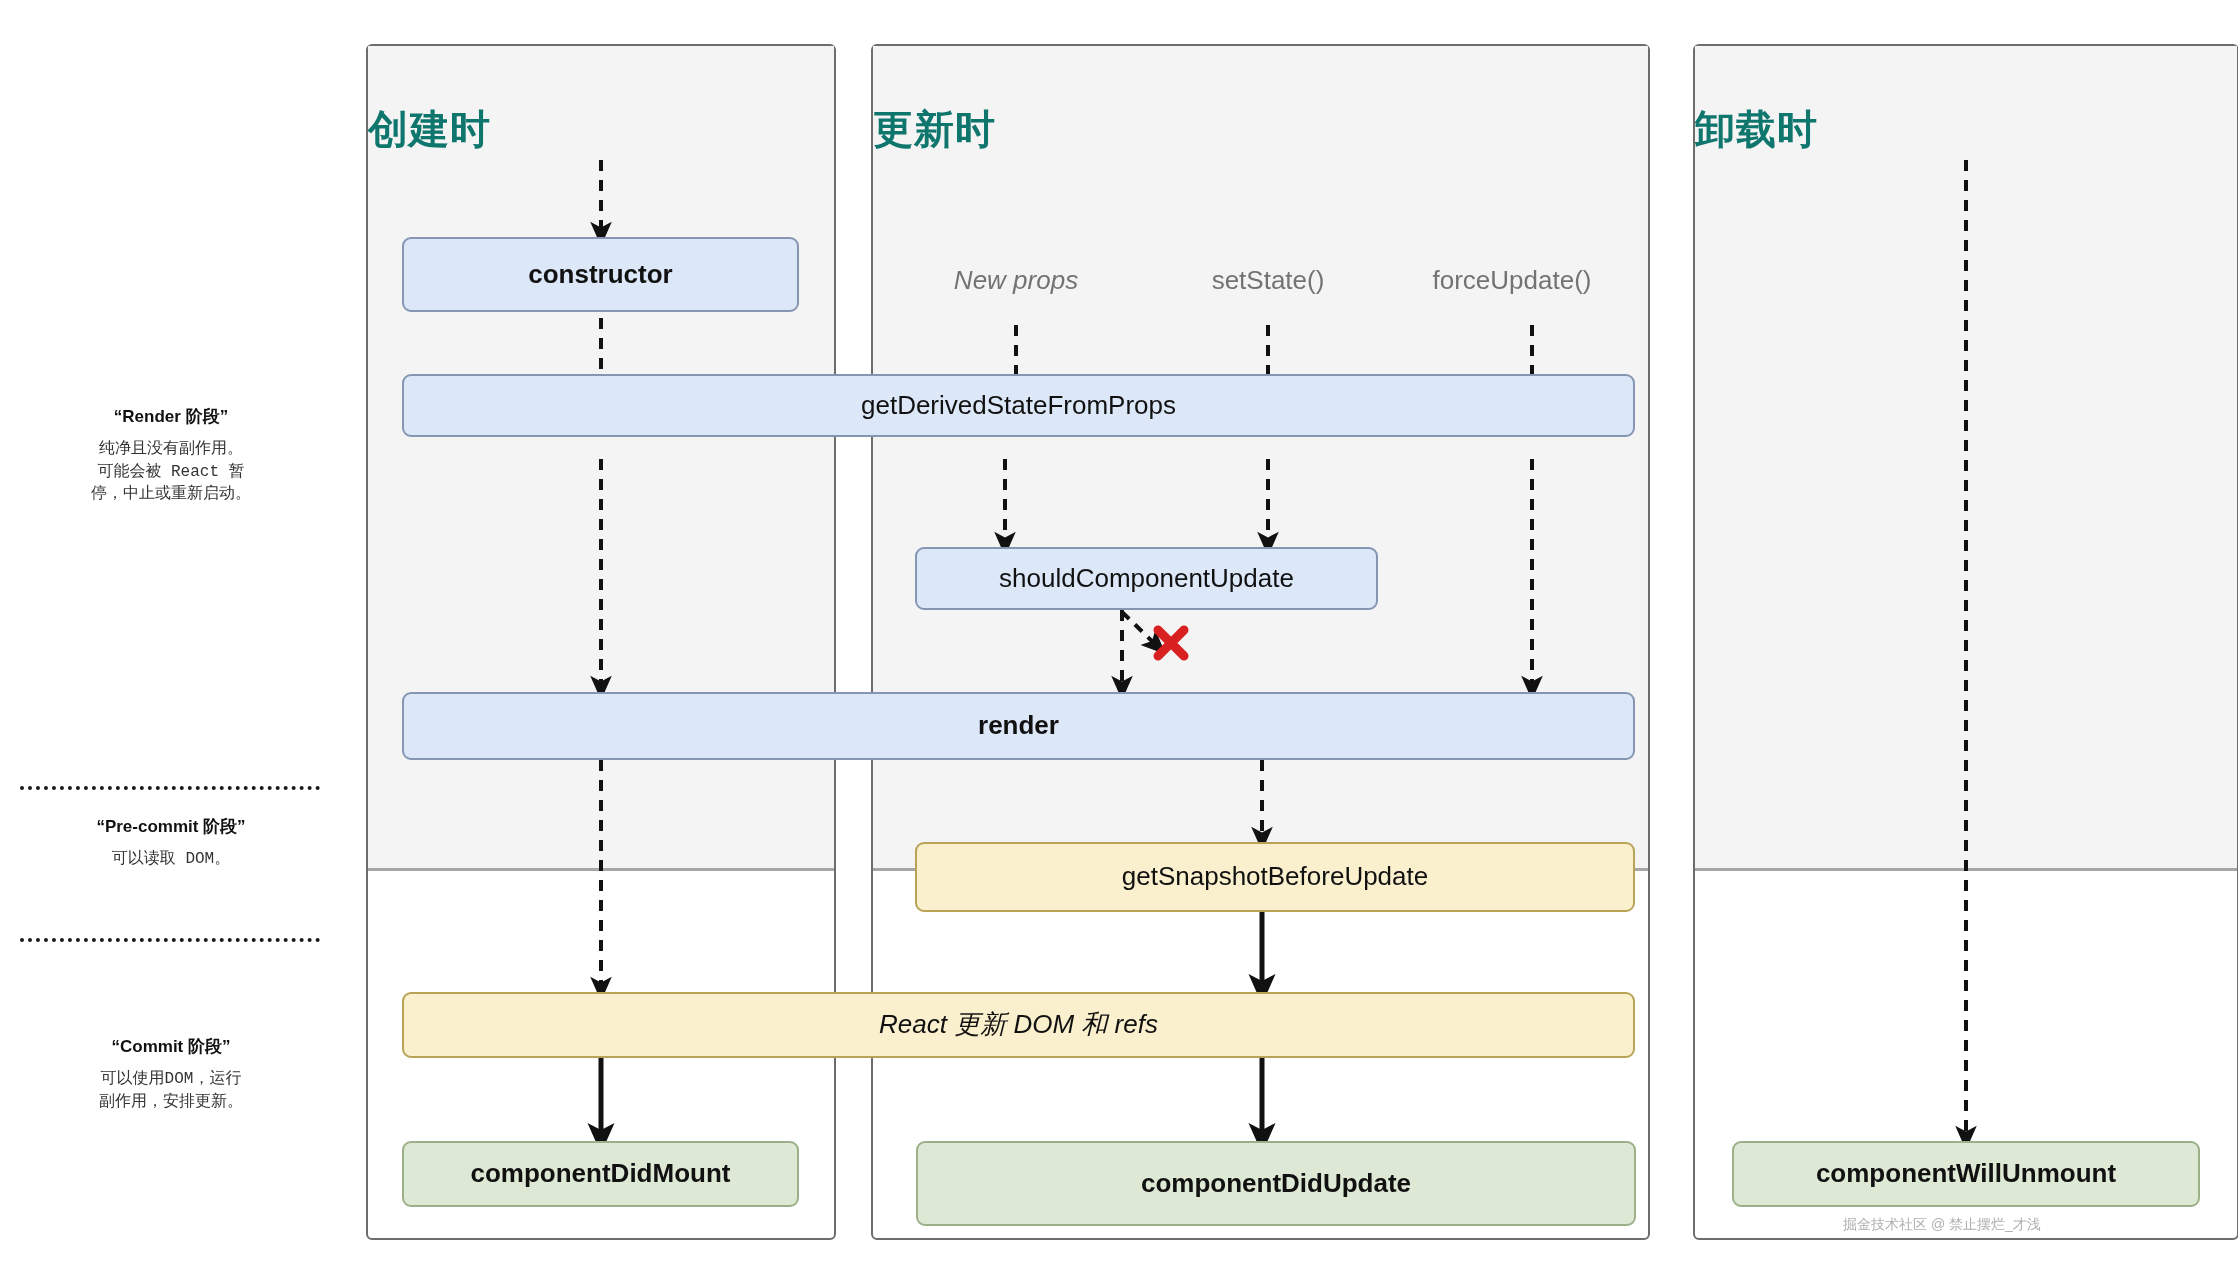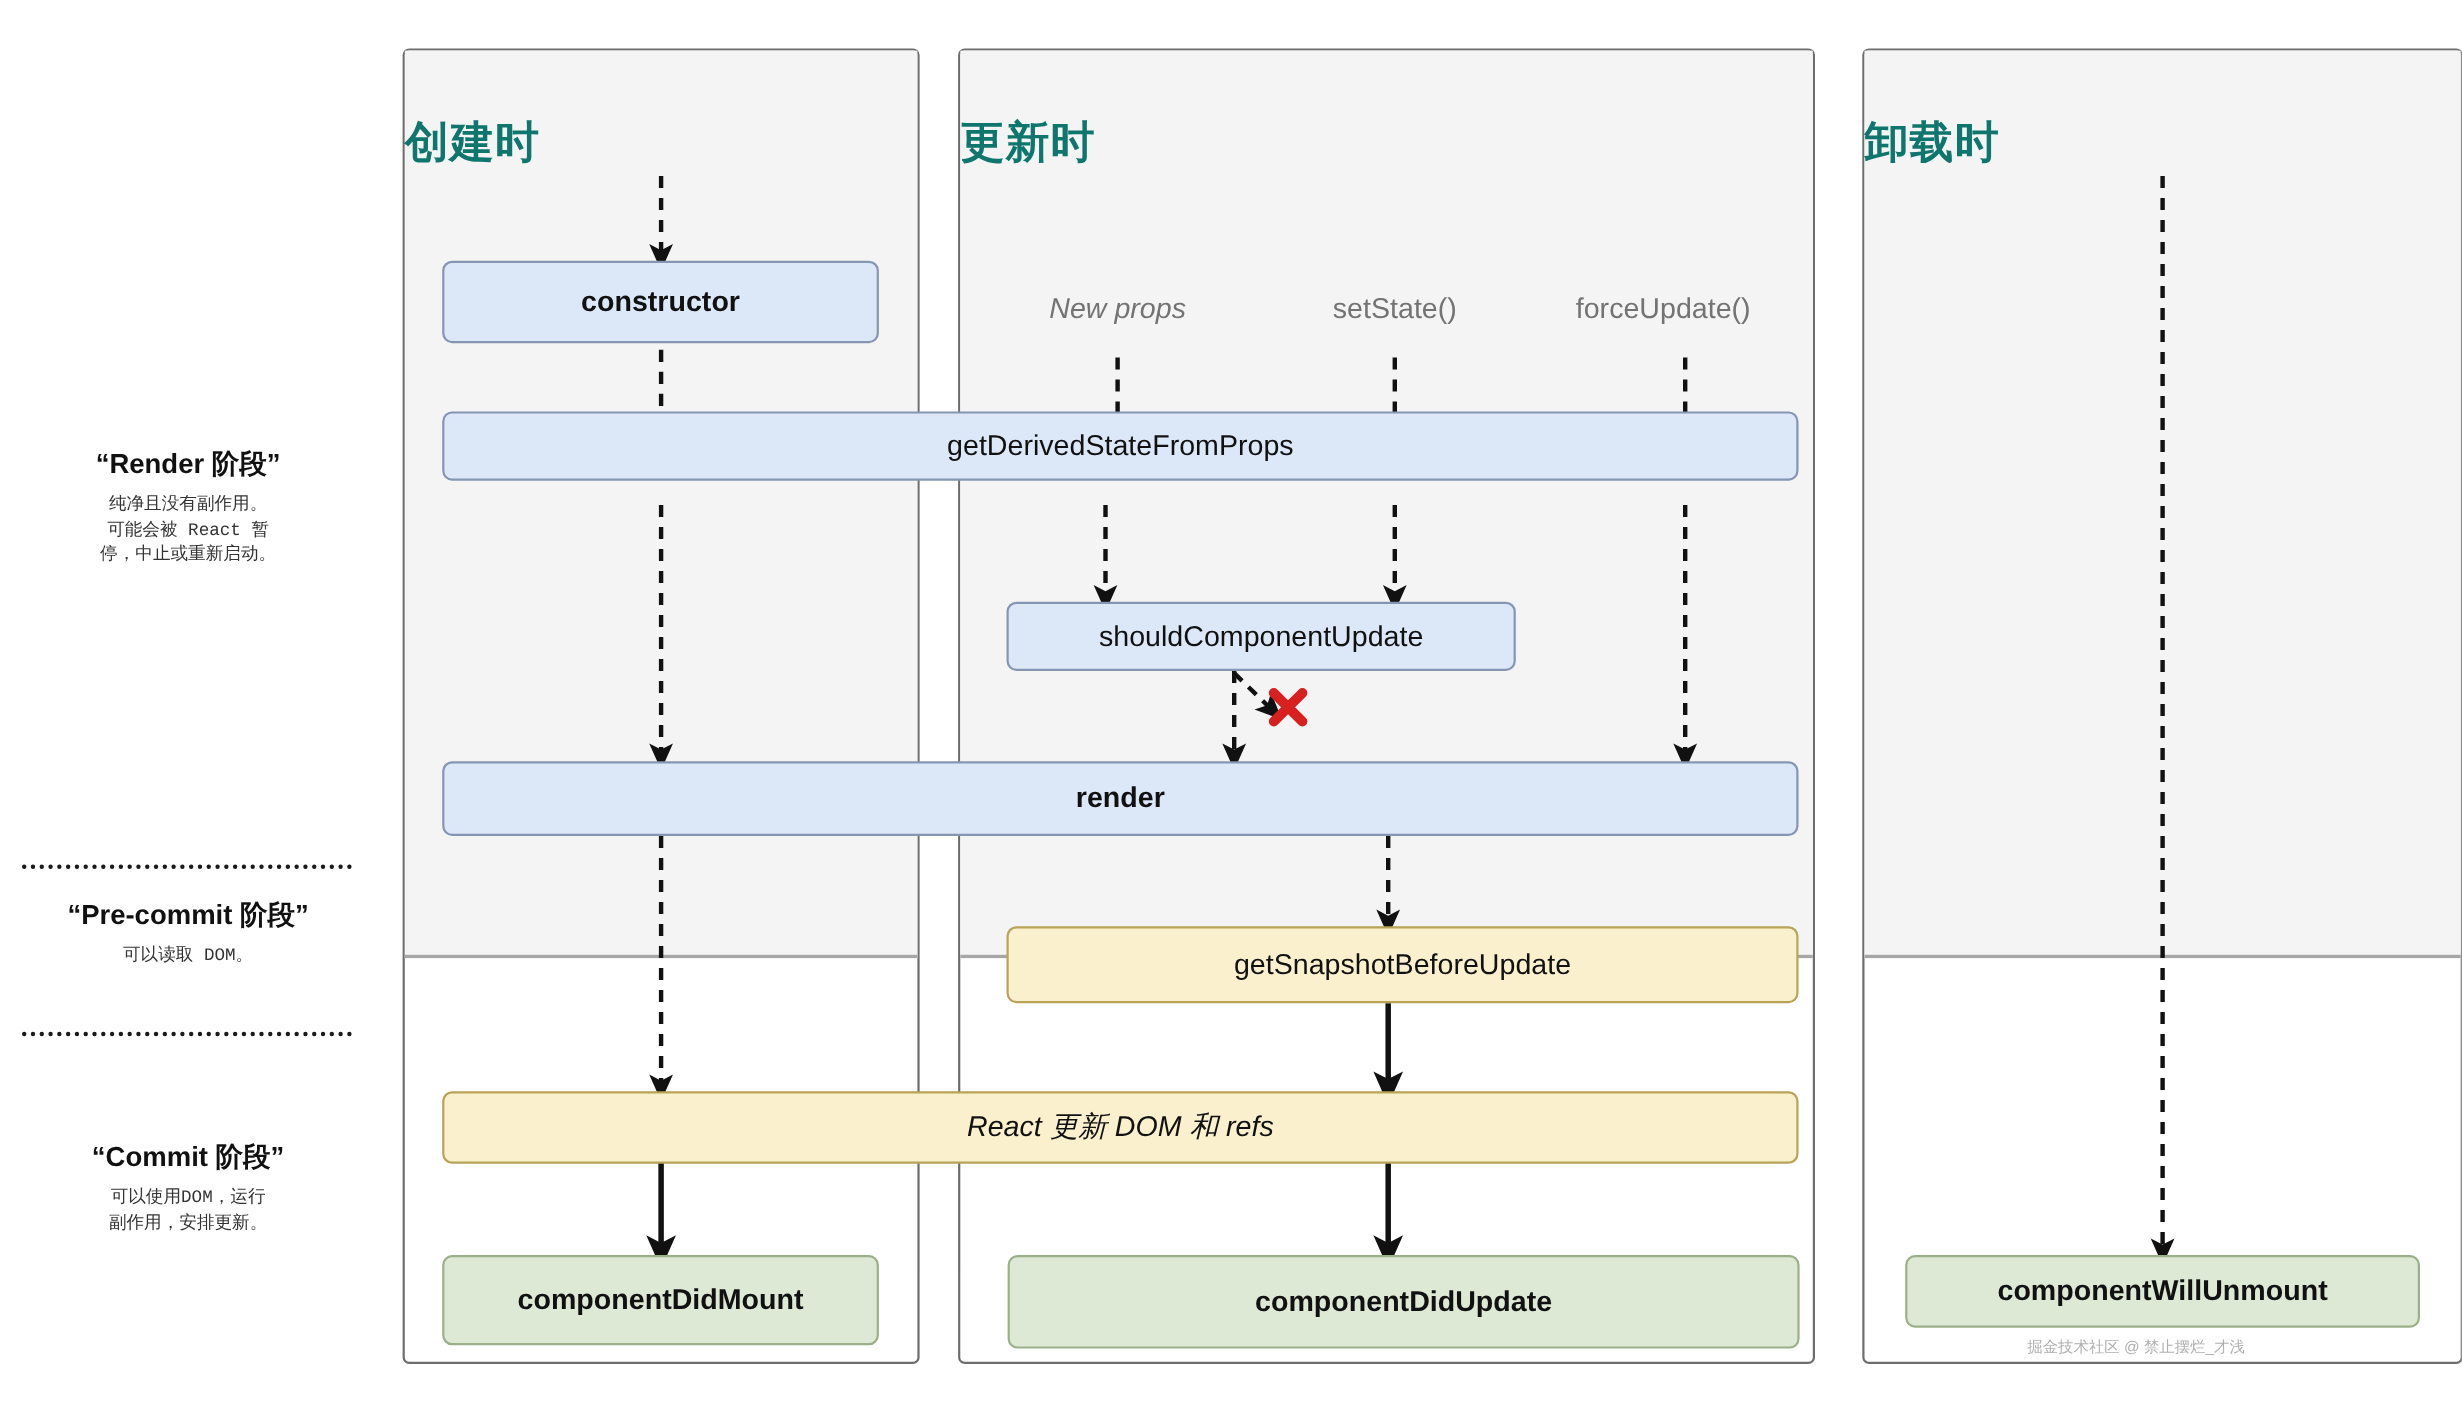--- a/index.html
+++ b/index.html
@@ -41,21 +41,21 @@
   }
 
   
   .phase {
     position: absolute;
     text-align: center;
     width: 330px;
     left: 6px;
   }
   .phase-title {
-    font-size: 25px;
+    font-size: 17px;
     font-weight: 700;
     color: #111;
     white-space: nowrap;
   }
   .phase-desc {
     margin-top: 10px;
     font-size: 16px;
     line-height: 1.42;
     color: #333;
     font-family: Liberation Mono, monospace;
@@ -203,21 +203,21 @@
   <div class="node blue" style="left:402px; top:374px; width:1233px; height:63px;">getDerivedStateFromProps</div>
 
   <div class="node blue" style="left:915px; top:547px; width:463px; height:63px;">shouldComponentUpdate</div>
 
   <div class="node blue bold" style="left:402px; top:692px; width:1233px; height:68px;">render</div>
 
   <div class="node yellow" style="left:915px; top:842px; width:720px; height:70px;">getSnapshotBeforeUpdate</div>
 
   <div class="node yellow italic" style="left:402px; top:992px; width:1233px; height:66px;">React 更新 DOM 和 refs</div>
 
-  <div class="node green bold" style="left:402px; top:1141px; width:397px; height:82px;">componentDidMount</div>
+  <div class="node green bold" style="left:402px; top:1141px; width:397px; height:66px;">componentDidMount</div>
 
   <div class="node green bold" style="left:916px; top:1141px; width:720px; height:85px;">componentDidUpdate</div>
 
   <div class="node green bold" style="left:1732px; top:1141px; width:468px; height:66px;">componentWillUnmount</div>
 
   <div class="watermark" style="left:1843px; top:1216px;">掘金技术社区 @ 禁止摆烂_才浅</div>
 
 </div>
 
 </body></html>

